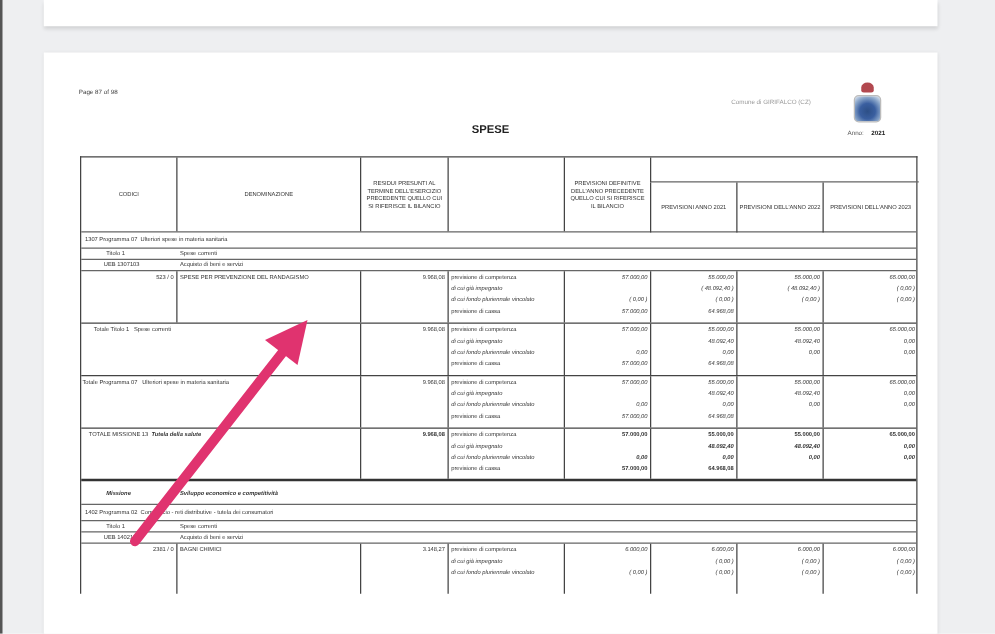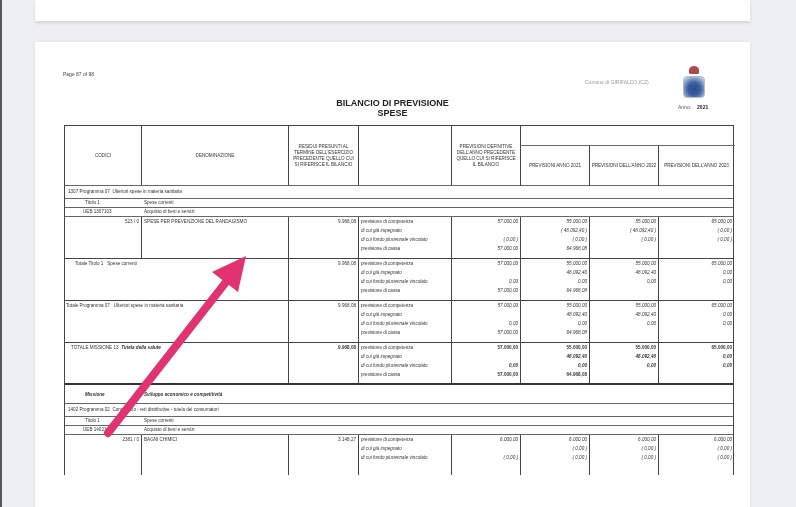--- a/index.html
+++ b/index.html
@@ -31,21 +31,20 @@
 </style>
 </head>
 <body>
 
 <div class="left-edge"></div>
 <div class="prev-page"></div>
 
 <div class="page">
   <div class="page-num">Page 87 of 98</div>
   <div class="title">
-    <div>BILANCIO DI PREVISIONE</div>
     <div>SPESE</div>
   </div>
   <div class="comune">Comune di  GIRIFALCO (CZ)</div>
   <div class="crest-top"></div>
   <div class="crest"></div>
   <div class="anno"><span>Anno:</span><b>2021</b></div>
 
   <div class="tbl">
 
     <div class="row" style="height:60px;">

